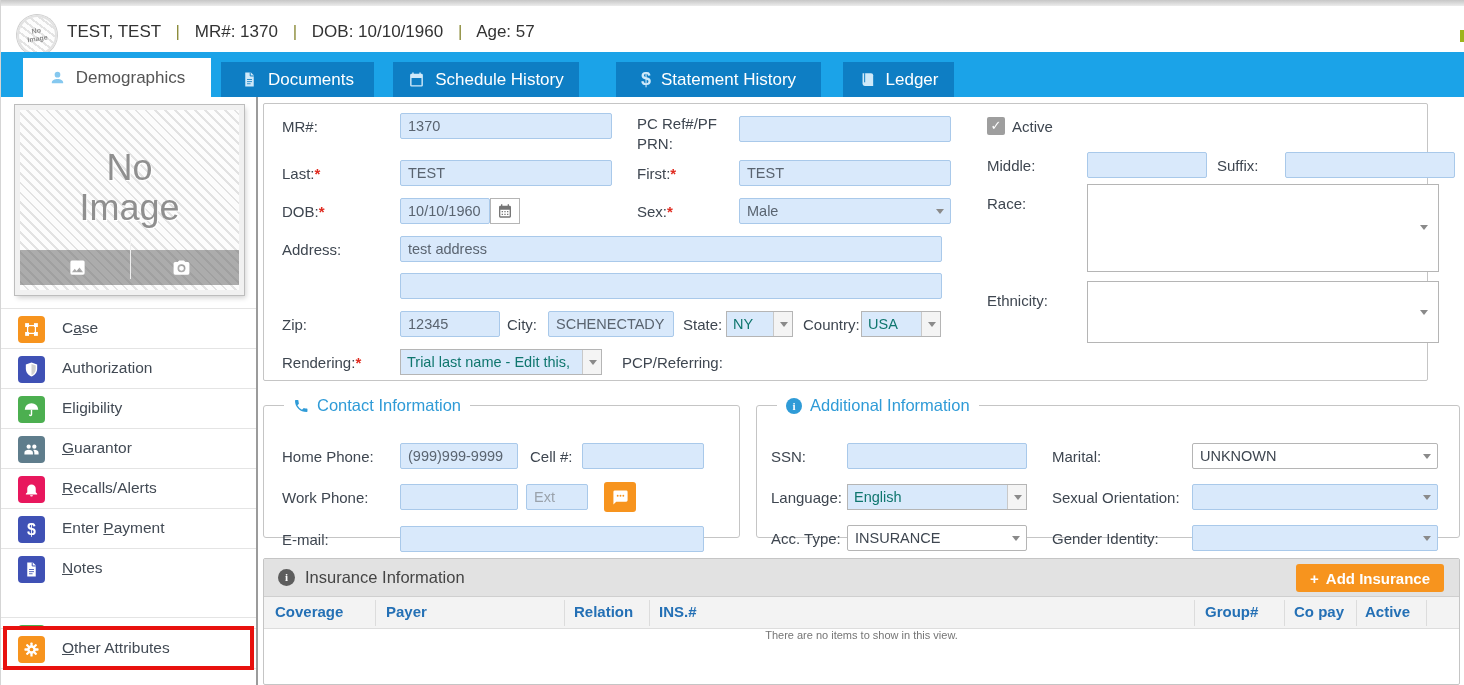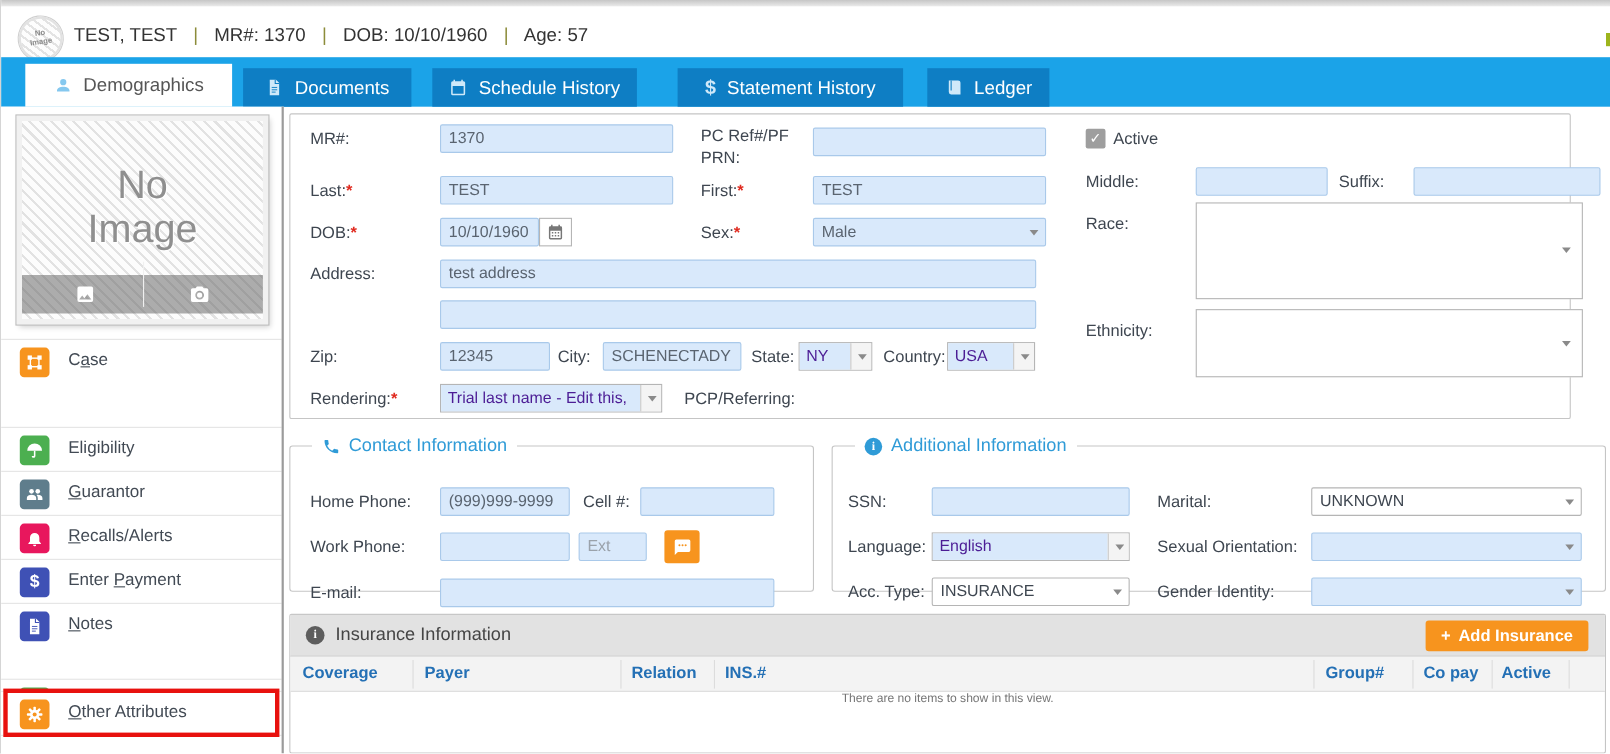--- a/index.html
+++ b/index.html
@@ -68,21 +68,21 @@
   .inp { position:absolute; height:26px; background:#d9e9fb; border:1px solid #a9c9ea;
     border-radius:2px; font-size:14.5px; color:#5a6470; line-height:24px; padding:0 7px;
     overflow:hidden; white-space:nowrap; }
   .inp.white { background:#fff; border-color:#b5b5b5; color:#3e4650; }
   .inp.ph { color:#9aa2ab; }
   .tri { position:absolute; right:6px; top:10px; width:0; height:0;
     border-left:4.5px solid transparent; border-right:4.5px solid transparent;
     border-top:5.5px solid #8a8a8a; }
   .dd { position:absolute; height:26px; border:1px solid #b5b5b5; background:#fff; }
   .dd .dd-val { position:absolute; left:0; top:0; bottom:0; right:19px; background:#d9e9fb;
-    padding:0 6px; line-height:24px; font-size:14.5px; color:#4c1d95;
+    padding:0 6px; line-height:24px; font-size:14.5px; color:#0f766e;
     white-space:nowrap; overflow:hidden; }
   .dd .dd-ab { position:absolute; right:0; top:0; bottom:0; width:19px;
     background:#f4f4f4; border-left:1px solid #c9c9c9; }
   .dd .dd-ab .tri { right:4px; }
   .bigbox { position:absolute; background:#fff; border:1px solid #b5b5b5; }
   .cal-btn { position:absolute; width:30px; height:26px; background:#fff;
     border:1px solid #b5b5b5; display:flex; align-items:center; justify-content:center; }
   .cal-btn svg { width:16px; height:16px; color:#777; }
   .chk { position:absolute; width:18px; height:18px; background:#9e9e9e; border-radius:2px;
     color:#fff; font-size:13px; line-height:18px; text-align:center; }
@@ -196,20 +196,29 @@
           <g fill="#fff">
             <rect x="3" y="3" width="5.5" height="5.5"></rect>
             <rect x="15.5" y="3" width="5.5" height="5.5"></rect>
             <rect x="3" y="15.5" width="5.5" height="5.5"></rect>
             <rect x="15.5" y="15.5" width="5.5" height="5.5"></rect>
           </g>
         </svg>
     </span>
     <span class="side-lbl"><span>C</span><u>a</u><span>se</span></span>
   </div>
+  <div class="side-item" style="top:251px;">
+    <span class="sq" style="background-color: rgb(63, 81, 181);">
+      <svg viewBox="0 0 24 24" fill="#fff">
+          <path d="M12 2l8 3v6c0 5-3.4 9.1-8 11-4.6-1.9-8-6-8-11V5z"></path>
+          <path d="M12 4.2l6 2.2v4.8c0 3.9-2.5 7.2-6 8.9z" fill="rgba(0,0,0,.18)"></path>
+        </svg>
+    </span>
+    <span class="side-lbl"><span>Authorization</span><u></u><span></span></span>
+  </div>
   <div class="side-item" style="top:291px;">
     <span class="sq" style="background-color: rgb(76, 175, 80);">
       <svg viewBox="0 0 24 24" fill="#fff">
           <path d="M12 3a9.5 9.5 0 0 0-9.5 9.5h19A9.5 9.5 0 0 0 12 3z"></path>
           <path d="M11 12.5h2V19a2.4 2.4 0 0 1-4.8 0h1.9a.5.5 0 0 0 .9 0z"></path>
         </svg>
     </span>
     <span class="side-lbl"><span>Eli</span><u>g</u><span>ibility</span></span>
   </div>
   <div class="side-item" style="top:331px;">

